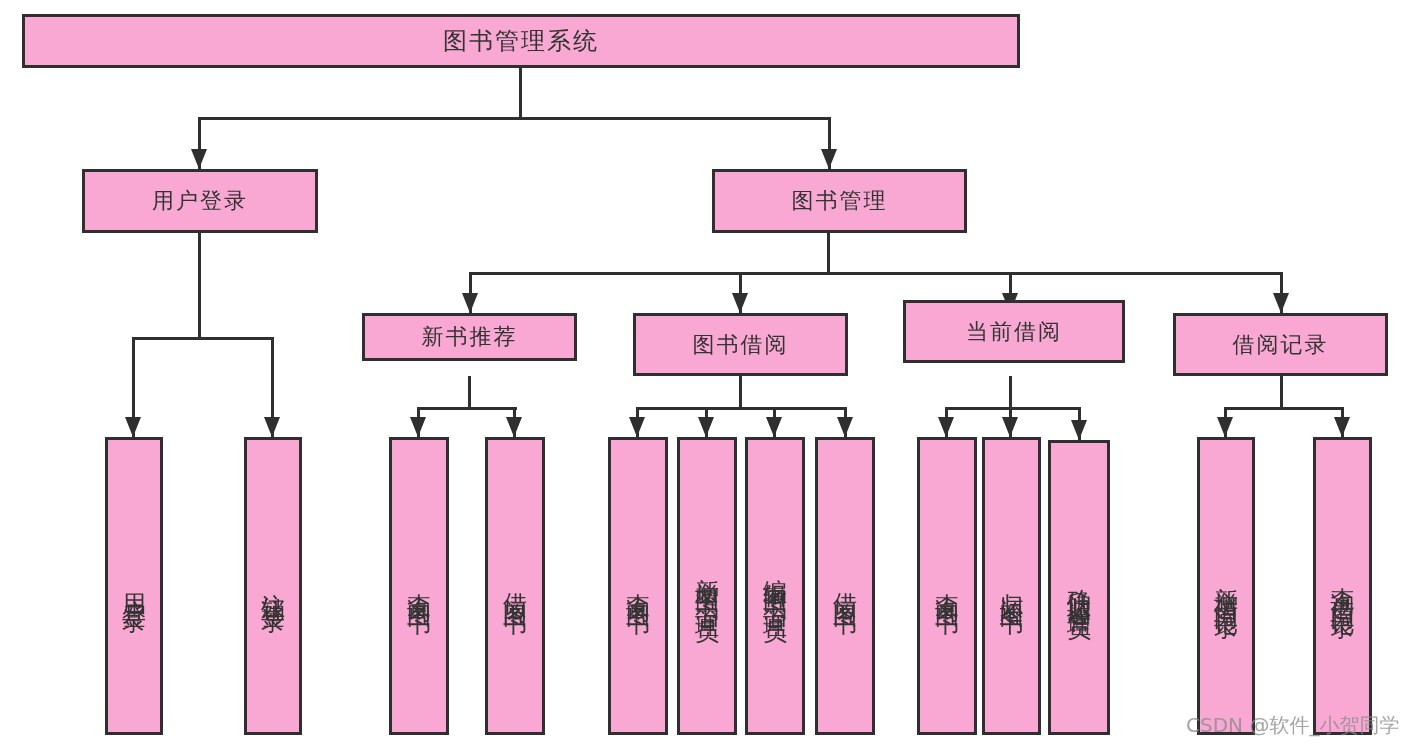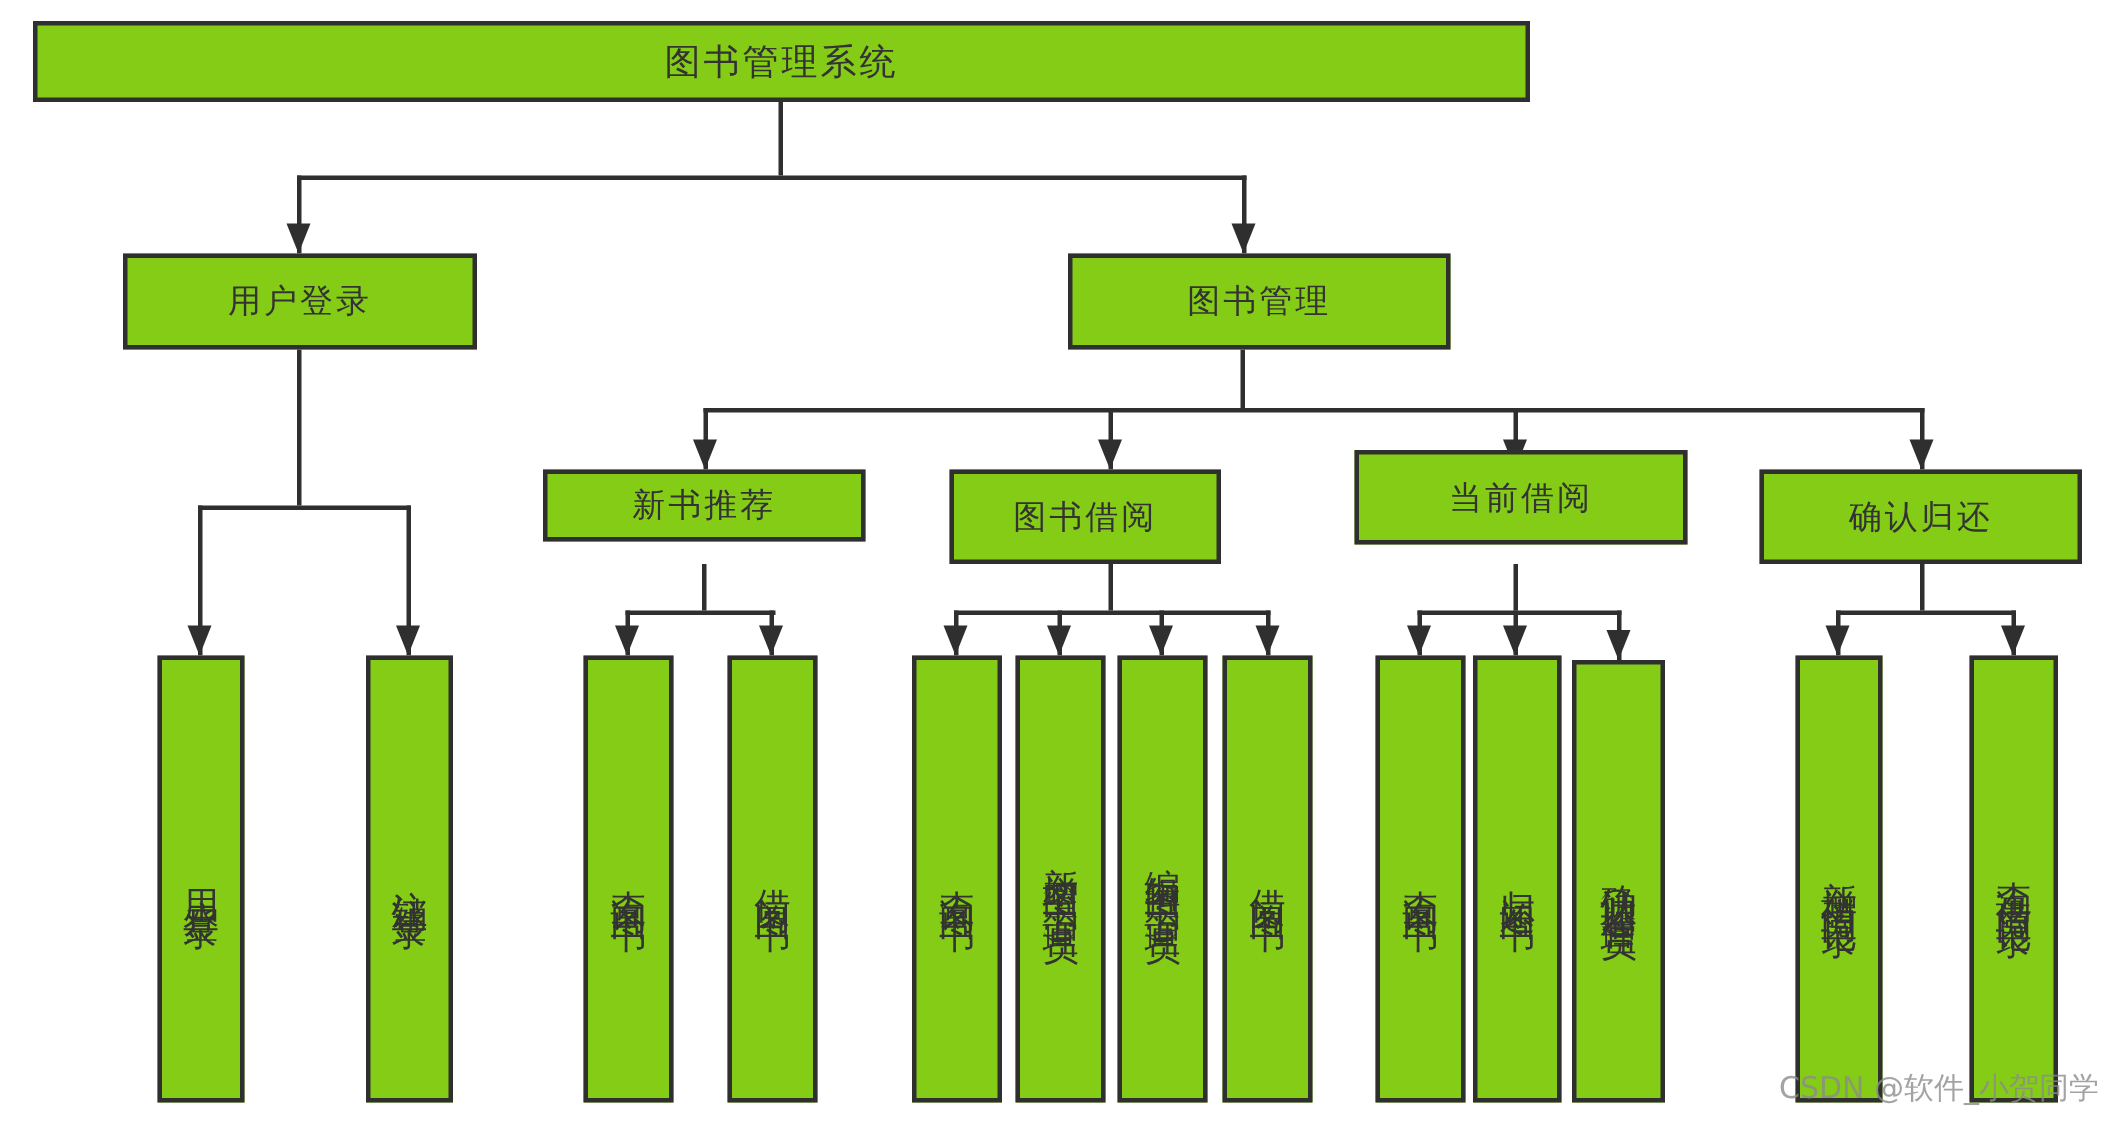--- a/index.html
+++ b/index.html
@@ -1,21 +1,21 @@
 <!DOCTYPE html>
 <html><head>
 <meta charset="utf-8">
 <style>
   html,body{margin:0;padding:0;background:#ffffff;}
   #stage{
     position:relative;width:1405px;height:747px;background:#ffffff;overflow:hidden;
     font-family:"DejaVu Sans","Liberation Sans",sans-serif;
   }
   .box{
-    position:absolute;box-sizing:border-box;border:3px solid #2f2f2f;background:#84cc16;
+    position:absolute;box-sizing:border-box;border:3px solid #2f2f2f;background:#f9a8d4;
     display:flex;align-items:center;justify-content:center;color:#333333;z-index:2;
   }
   .h{font-size:22px;letter-spacing:2px;}
   .root-box{font-size:24px;letter-spacing:2px;}
   .v{
     writing-mode:vertical-rl;text-orientation:mixed;
     font-size:24px;letter-spacing:6px;line-height:1;
   }
   .ln{position:absolute;background:#2f2f2f;z-index:1;}
   .arrow{
@@ -32,23 +32,23 @@
 <body>
 
 <div id="stage">
 
   <div class="box h root-box" style="left:22px;top:14px;width:998px;height:54px">图书管理系统</div>
 
   <div class="box h" style="left:82px;top:169px;width:236px;height:64px">用户登录</div>
   <div class="box h" style="left:712px;top:169px;width:255px;height:64px">图书管理</div>
 
   <div class="box h" style="left:362px;top:313px;width:215px;height:48px">新书推荐</div>
-  <div class="box h" style="left:633px;top:313px;width:181px;height:63px">图书借阅</div>
+  <div class="box h" style="left:633px;top:313px;width:215px;height:63px">图书借阅</div>
   <div class="box h" style="left:903px;top:300px;width:222px;height:63px">当前借阅</div>
-  <div class="box h" style="left:1173px;top:313px;width:215px;height:63px">确认归还</div>
+  <div class="box h" style="left:1173px;top:313px;width:215px;height:63px">借阅记录</div>
 
   <div class="box v" style="left:105px;top:437px;width:58px;height:298px">用户登录</div>
   <div class="box v" style="left:244px;top:437px;width:58px;height:298px">注销登录</div>
 
   <div class="box v" style="left:389px;top:437px;width:60px;height:298px">查询图书</div>
   <div class="box v" style="left:485px;top:437px;width:60px;height:298px">借阅图书</div>
 
   <div class="box v" style="left:608px;top:437px;width:60px;height:298px">查询图书</div>
   <div class="box v" style="left:677px;top:437px;width:60px;height:298px">新增图书（管理员）</div>
   <div class="box v" style="left:745px;top:437px;width:60px;height:298px">编辑图书（管理员）</div>

